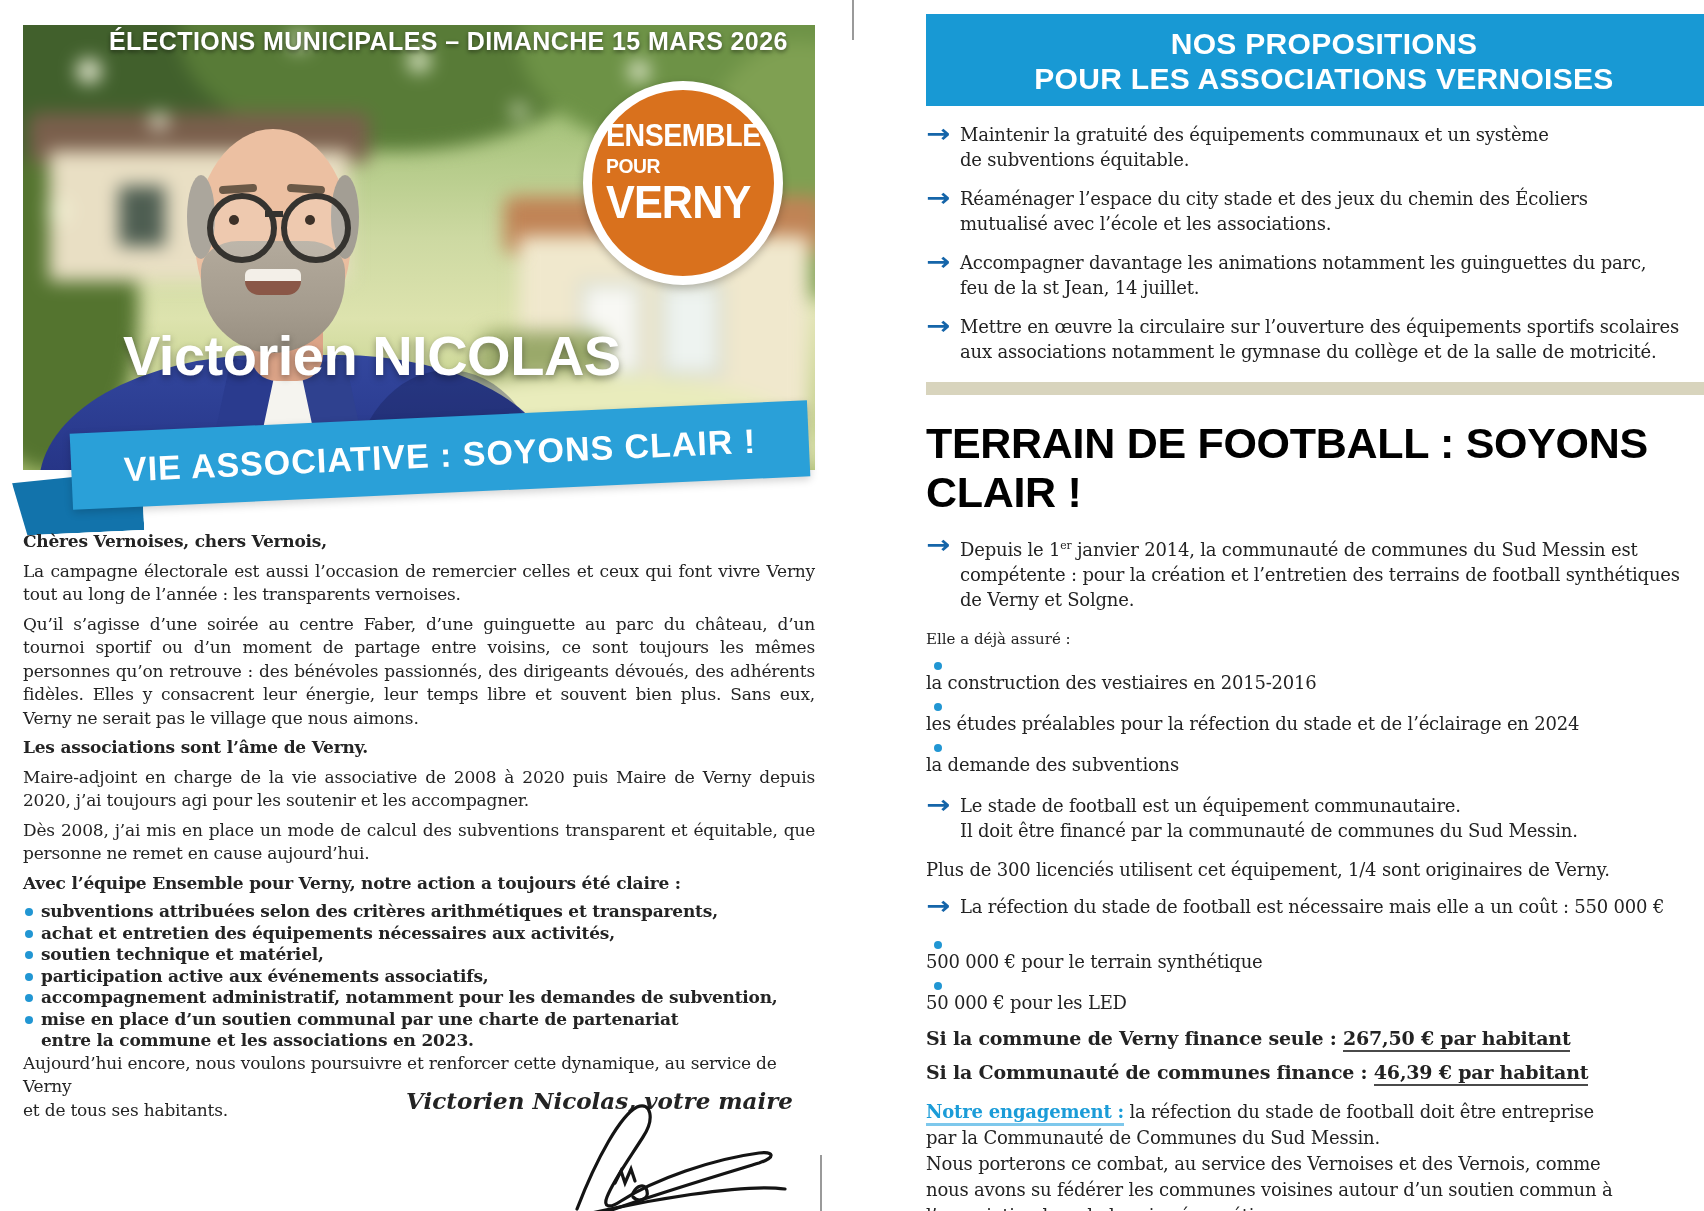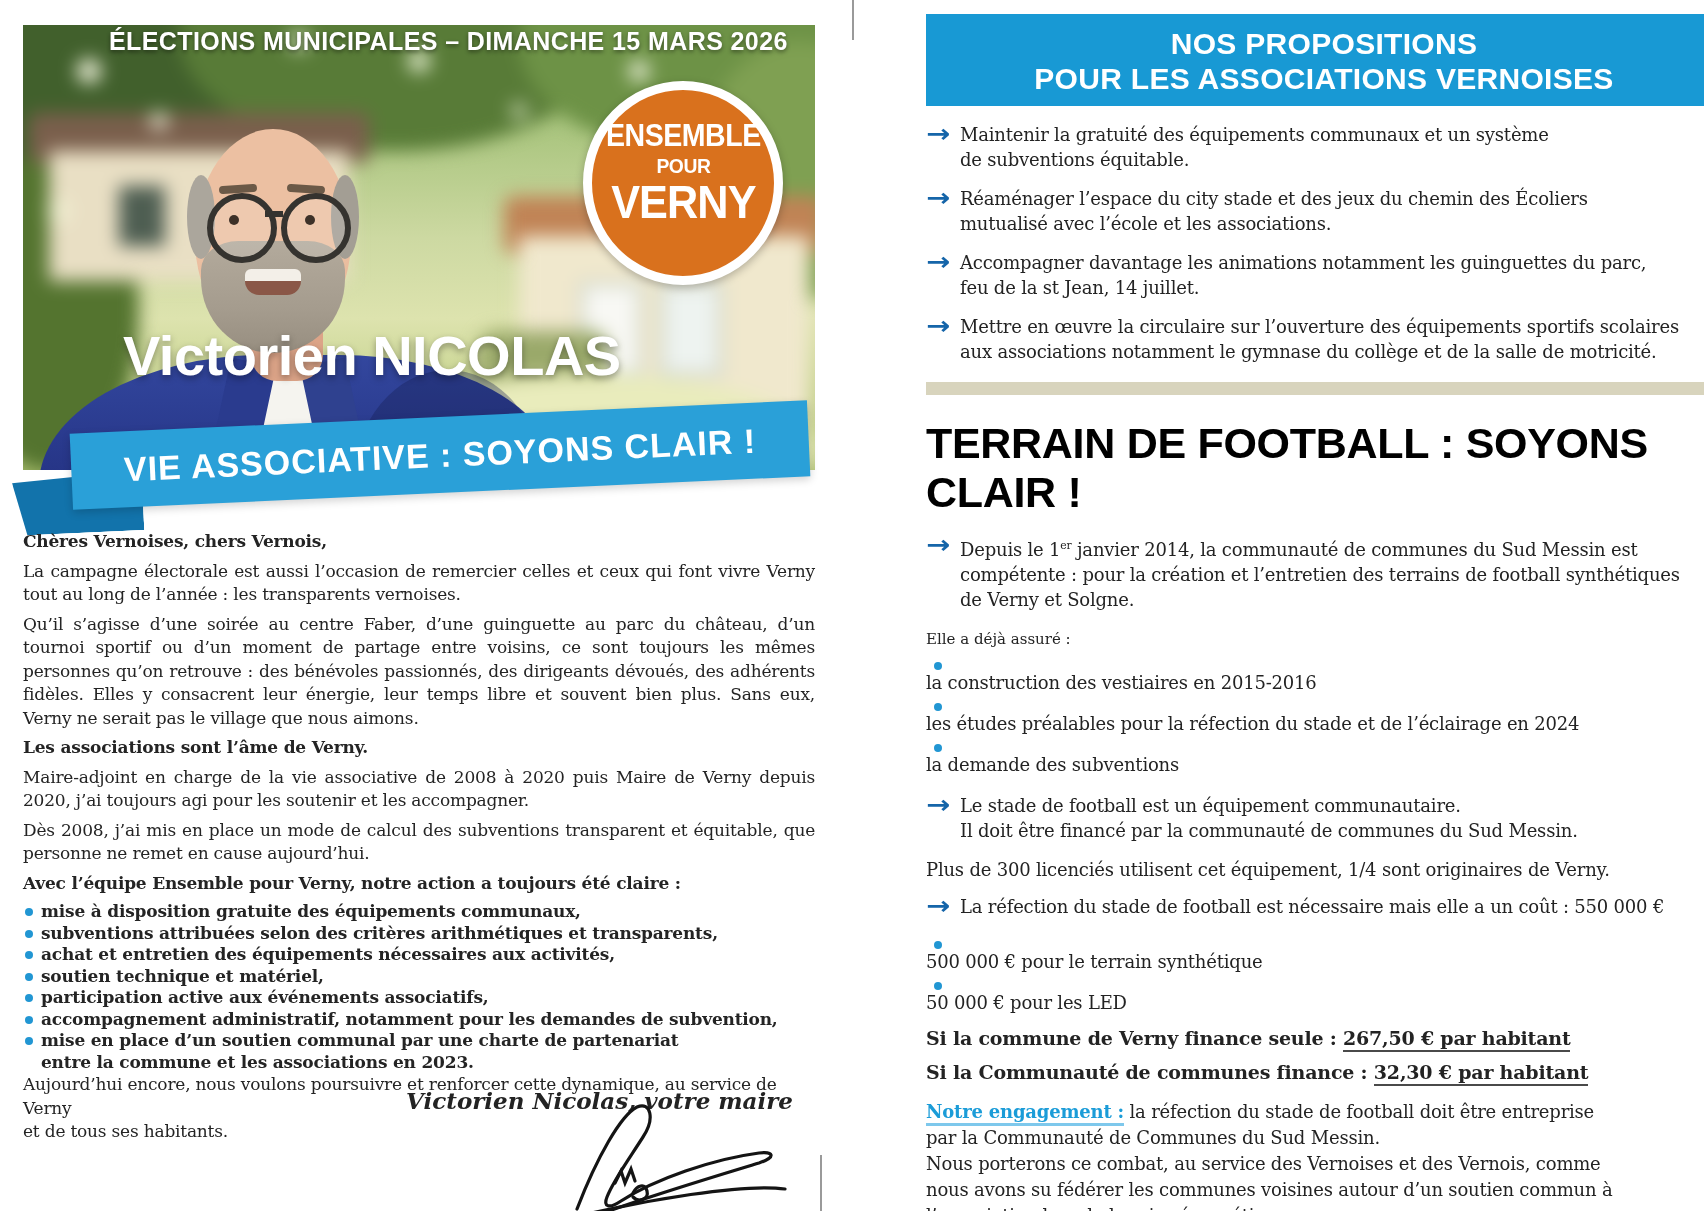--- a/index.html
+++ b/index.html
@@ -2,21 +2,21 @@
 <html><head>
 <meta charset="utf-8">
 <style>
   html,body{margin:0;padding:0;background:#ffffff;}
   .sheet{position:relative;width:1704px;height:1211px;background:#fff;overflow:hidden;
          font-family:"Liberation Sans",sans-serif;color:#232323;}
 
   
   .left-page{position:absolute;left:23px;top:25px;width:792px;height:1186px;}
 
-  .photo{position:absolute;left:0;top:0;width:792px;height:445px;text-align:center;}
+  .photo{position:absolute;left:0;top:0;width:792px;height:445px;}
   .photo-clip{position:absolute;inset:0;overflow:hidden;background:linear-gradient(180deg,#8fae66 0%,#a8c47d 22%,#cdd9a2 48%,#dde3ae 66%,#c3d18b 85%,#aabf6e 100%);}
   .blur-layer{position:absolute;inset:-24px;filter:blur(9px);}
   .blob{position:absolute;border-radius:50%;}
   .fol1{left:-70px;top:-60px;width:360px;height:300px;background:#41602c;}
   .fol2{left:180px;top:-80px;width:430px;height:230px;background:#587b37;}
   .fol3{left:520px;top:-70px;width:340px;height:220px;background:#6d9246;}
   .fol4{left:700px;top:40px;width:200px;height:260px;background:#7fa052;}
   .fol5{left:-40px;top:150px;width:180px;height:320px;background:#54742f;}
   .house-left{position:absolute;left:50px;top:150px;width:300px;height:130px;background:#e9dfc4;}
   .roof-left{position:absolute;left:30px;top:112px;width:340px;height:50px;background:#7a5f4c;border-radius:8px;}
@@ -203,24 +203,20 @@
     <div class="letter">
       <p class="salutation">Chères Vernoises, chers Vernois,</p>
       <p class="just">La campagne électorale est aussi l’occasion de remercier celles et ceux qui font vivre Verny tout au long de l’année : les transparents vernoises.</p>
       <p class="just">Qu’il s’agisse d’une soirée au centre Faber, d’une guinguette au parc du château, d’un tournoi sportif ou d’un moment de partage entre voisins, ce sont toujours les mêmes personnes qu’on retrouve : des bénévoles passionnés, des dirigeants dévoués, des adhérents fidèles. Elles y consacrent leur énergie, leur temps libre et souvent bien plus. Sans eux, Verny ne serait pas le village que nous aimons.</p>
       <p class="lhead">Les associations sont l’âme de Verny.</p>
       <p class="just">Maire-adjoint en charge de la vie associative de 2008 à 2020 puis Maire de Verny depuis 2020, j’ai toujours agi pour les soutenir et les accompagner.</p>
       <p class="just">Dès 2008, j’ai mis en place un mode de calcul des subventions transparent et équitable, que personne ne remet en cause aujourd’hui.</p>
       <p class="lhead">Avec l’équipe Ensemble pour Verny, notre action a toujours été claire :</p>
       <div class="lbul">
           <span class="dot"></span>
-          <span class="preline">mise à disposition gratuite des équipements communaux,</span>
-        </div>
-      <div class="lbul">
-          <span class="dot"></span>
           <span class="preline">subventions attribuées selon des critères arithmétiques et transparents,</span>
         </div>
       <div class="lbul">
           <span class="dot"></span>
           <span class="preline">achat et entretien des équipements nécessaires aux activités,</span>
         </div>
       <div class="lbul">
           <span class="dot"></span>
           <span class="preline">soutien technique et matériel,</span>
         </div>
@@ -323,21 +319,21 @@
       <div class="dot-item">
           <span class="dot"></span>
           <span>500 000 € pour le terrain synthétique</span>
         </div>
       <div class="dot-item">
           <span class="dot"></span>
           <span>50 000 € pour les LED</span>
         </div>
 
       <p class="fin-line"><span>Si la commune de Verny finance seule : </span><span class="fin-val">267,50 € par habitant</span></p>
-      <p class="fin-line"><span>Si la Communauté de communes finance : </span><span class="fin-val">32,30 € par habitant</span></p>
+      <p class="fin-line"><span>Si la Communauté de communes finance : </span><span class="fin-val">46,39 € par habitant</span></p>
 
       <p class="engagement"><span class="eng-label">Notre engagement :</span><span class="eng-text"> la réfection du stade de football doit être entreprise
 par la Communauté de Communes du Sud Messin.
 Nous porterons ce combat, au service des Vernoises et des Vernois, comme
 nous avons su fédérer les communes voisines autour d’un soutien commun à
 l’association lors de la crise énergétique.</span></p>
     </div>
 
     <div class="slogan">Avec nous, pas de promesse en l’air sans chiffrage :
 du sérieux, du concret, du finançable !</div>

